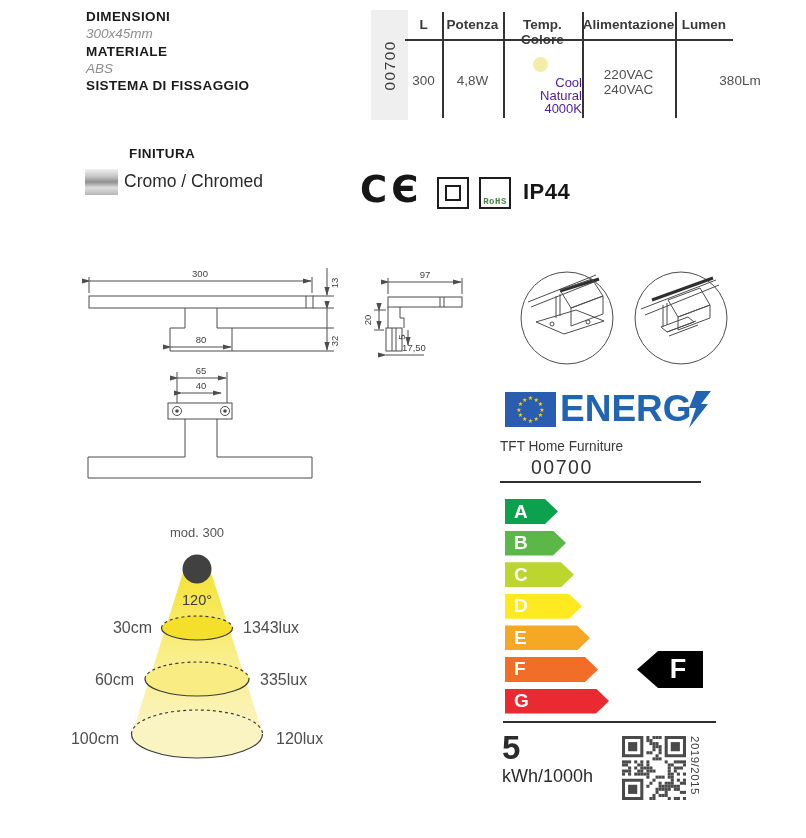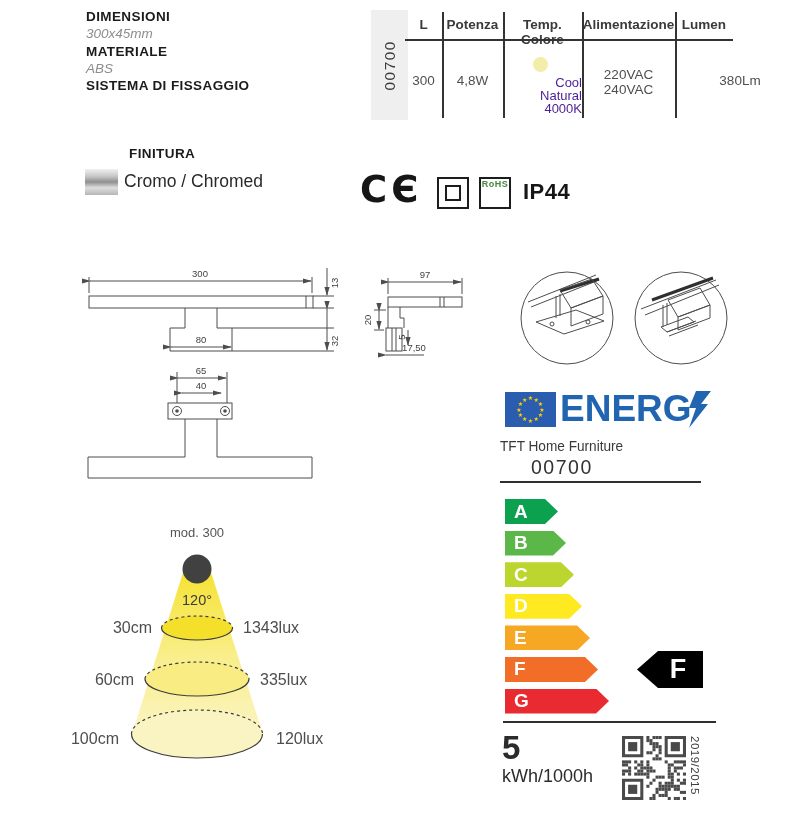--- a/index.html
+++ b/index.html
@@ -24,21 +24,21 @@
   .td{font-size:13.5px;color:#4f4f4f;text-align:center;}
   .td-small{font-size:13px;color:#4c1d95;text-align:right;line-height:13px;}
   .vline{top:12px;height:106px;width:2px;background:#333;}
   .hline{left:405px;top:39px;width:328px;height:2px;background:#333;}
   .temp-dot{left:533px;top:57px;width:15px;height:15px;border-radius:50%;}
 
   
   .ce-mark{font-size:37px;font-weight:600;color:#161616;letter-spacing:4px;font-family:"DejaVu Sans",sans-serif;}
   .sq-outer{width:28px;height:28px;border:2.5px solid #1c1c1c;display:flex;align-items:center;justify-content:center;}
   .sq-inner{width:12px;height:12px;border:2.5px solid #1c1c1c;}
-  .rohs-box{width:28px;height:28px;border:2.5px solid #1c1c1c;display:flex;align-items:flex-start;justify-content:center;}
+  .rohs-box{width:28px;height:28px;border:2.5px solid #1c1c1c;display:flex;align-items:flex-end;justify-content:center;font-family:Liberation Mono, monospace;}
   .rohs-box span{font-size:9px;font-weight:bold;color:#44883e;letter-spacing:.5px;}
   .ip-text{font-size:22px;font-weight:bold;color:#161616;letter-spacing:.5px;}
 
   
   svg text{font-family:"Liberation Sans",sans-serif;}
   .dim{font-size:9.5px;fill:#3f3f3f;}
   .draw-stroke{stroke:#4d4d4d;stroke-width:1;fill:none;}
 
   
   .eu-flag{left:505px;top:392px;width:51px;height:35px;background:#2a5db0;}

